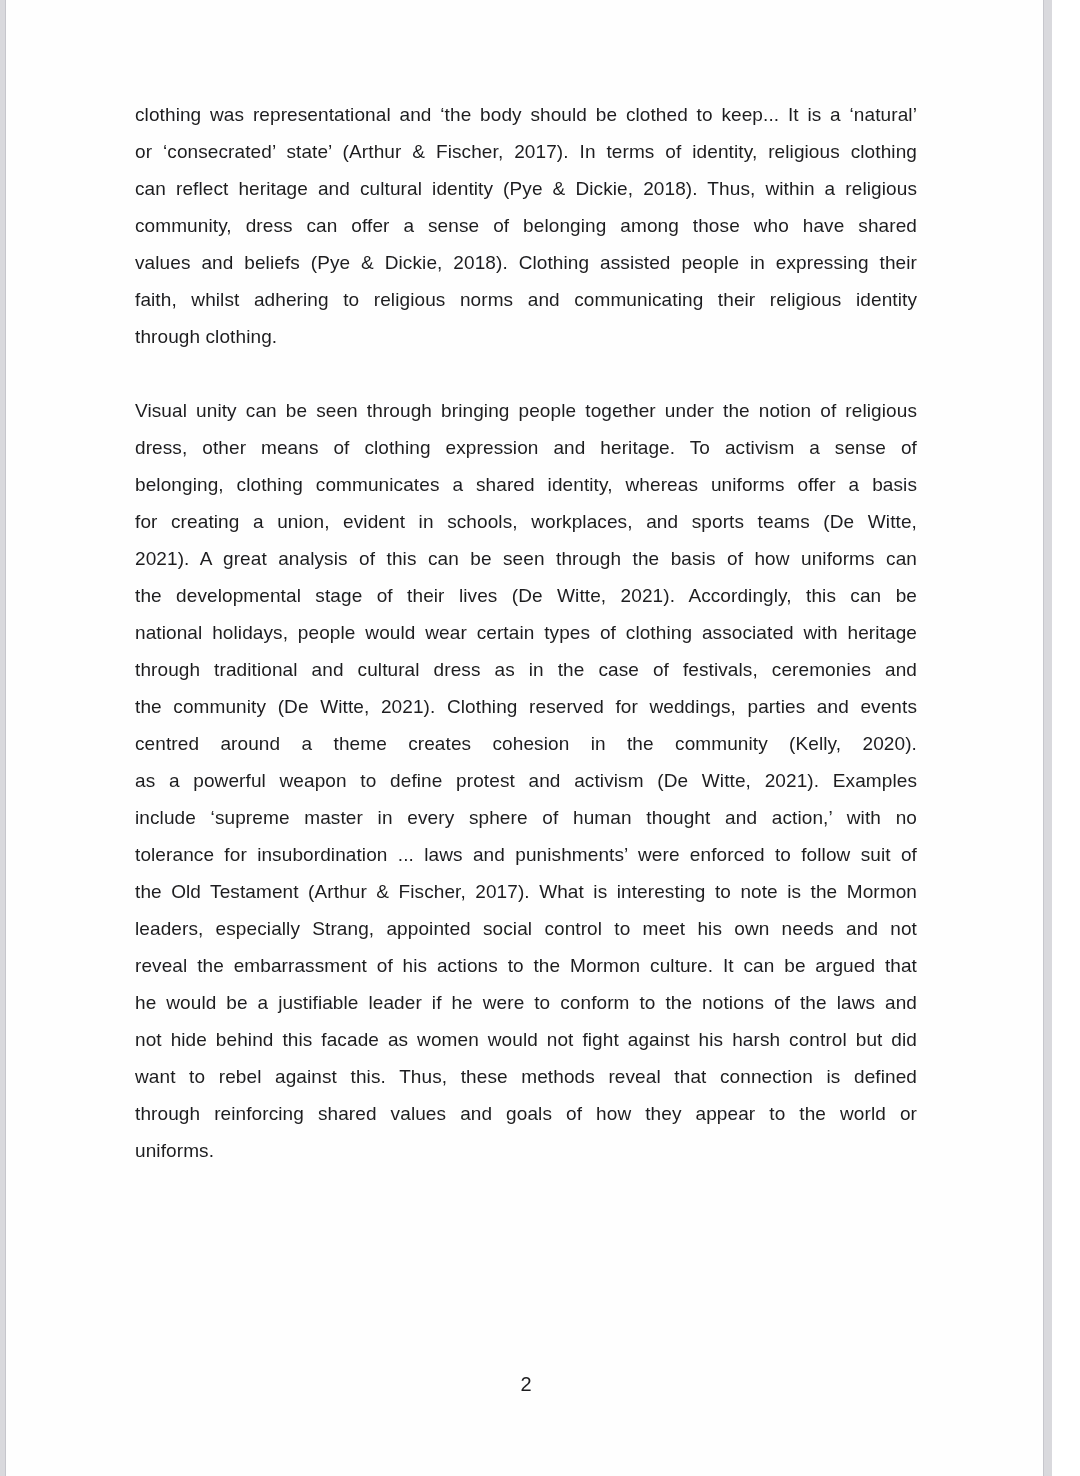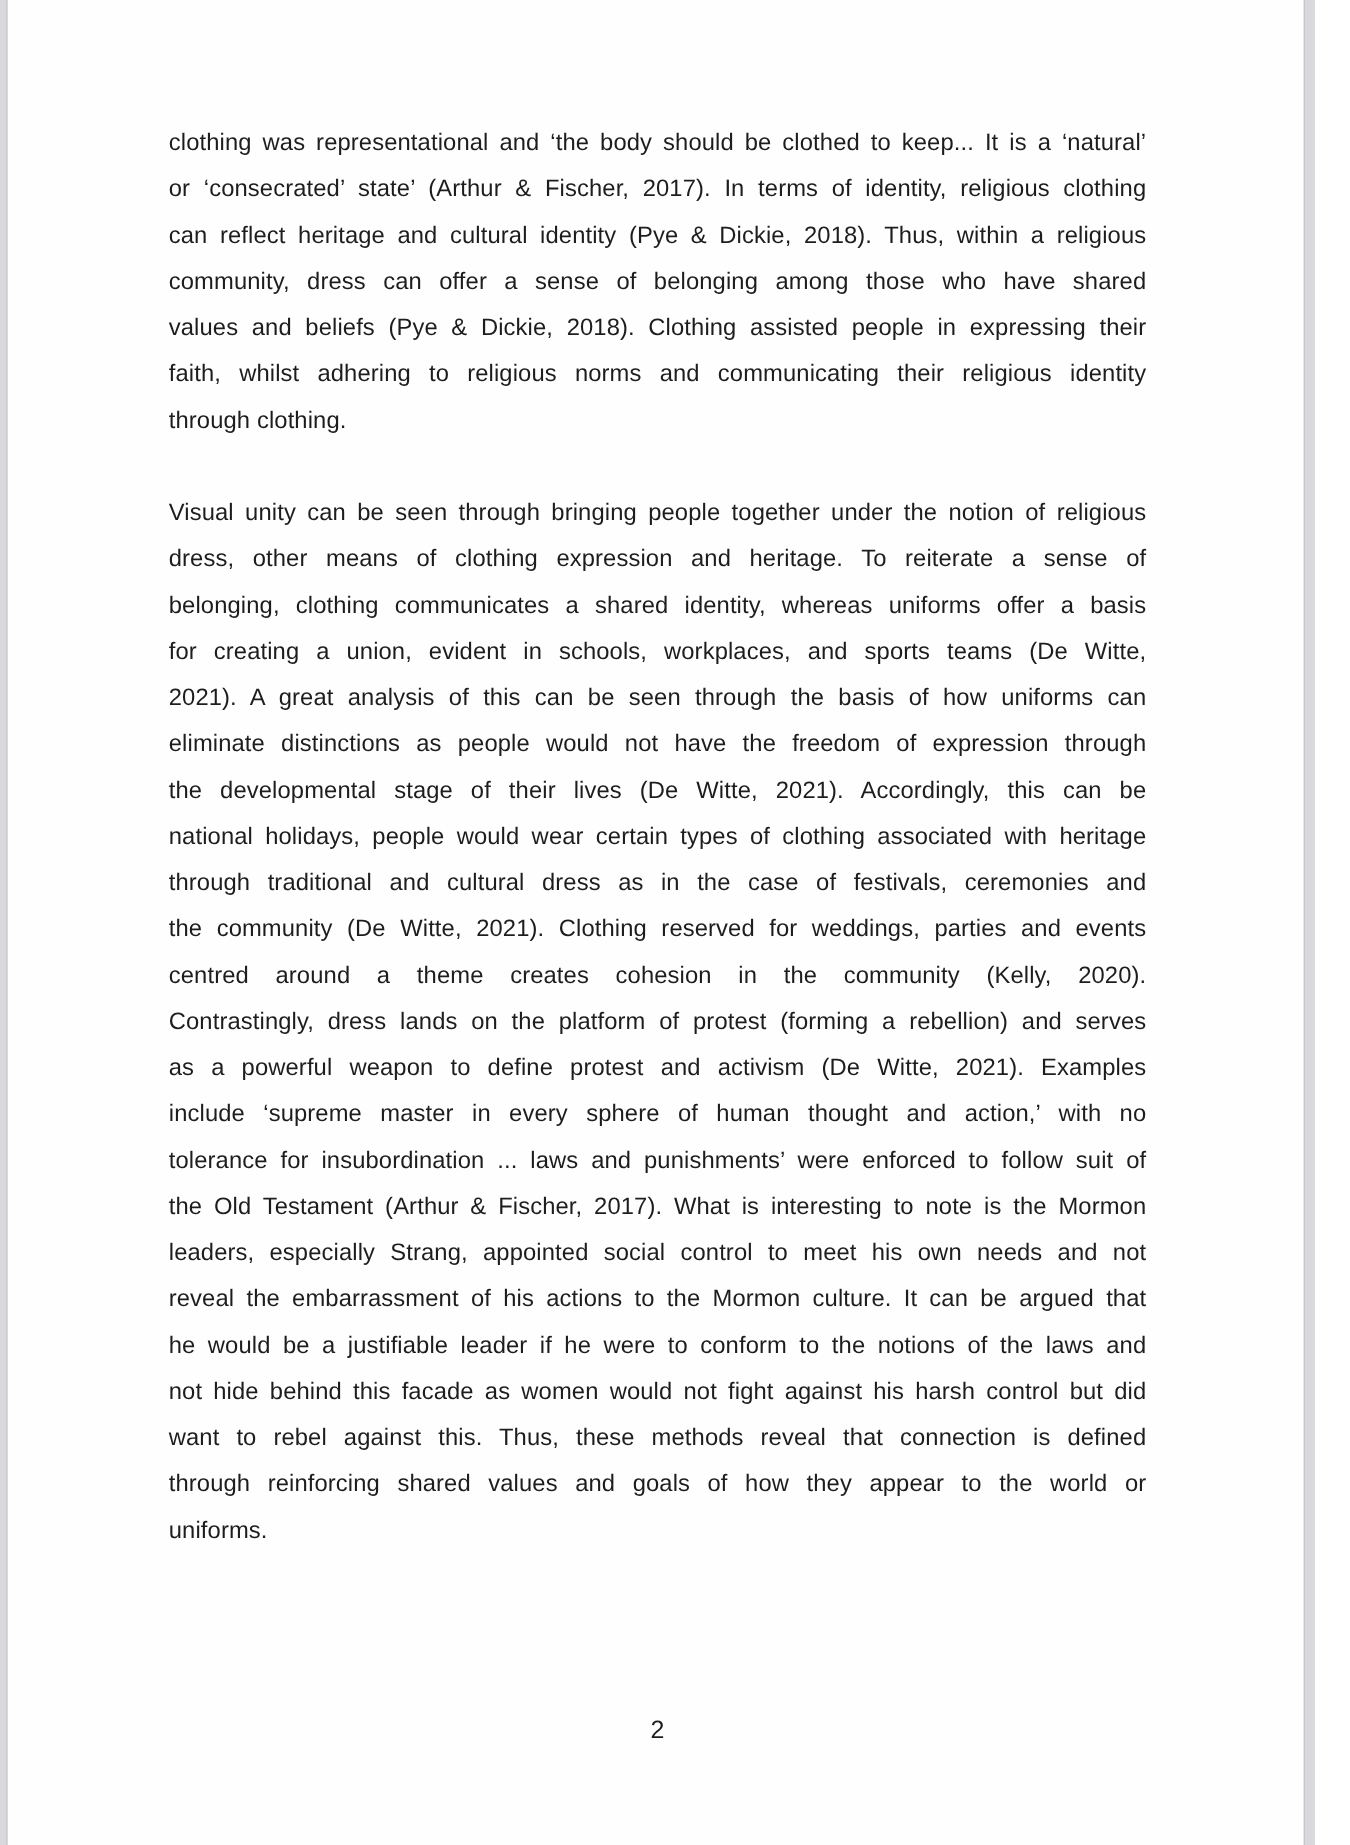--- a/index.html
+++ b/index.html
@@ -81,31 +81,29 @@
         <div class="line">clothing was representational and ‘the body should be clothed to keep... It is a ‘natural’</div>
         <div class="line">or ‘consecrated’ state’ (Arthur &amp; Fischer, 2017). In terms of identity, religious clothing</div>
         <div class="line">can reflect heritage and cultural identity (Pye &amp; Dickie, 2018). Thus, within a religious</div>
         <div class="line">community, dress can offer a sense of belonging among those who have shared</div>
         <div class="line">values and beliefs (Pye &amp; Dickie, 2018). Clothing assisted people in expressing their</div>
         <div class="line">faith, whilst adhering to religious norms and communicating their religious identity</div>
         <div class="line para-end">through clothing.</div>
       </div>
       <div class="paragraph">
         <div class="line">Visual unity can be seen through bringing people together under the notion of religious</div>
-        <div class="line">dress, other means of clothing expression and heritage. To reiterate a sense of</div>
+        <div class="line">dress, other means of clothing expression and heritage. To activism a sense of</div>
         <div class="line">belonging, clothing communicates a shared identity, whereas uniforms offer a basis</div>
         <div class="line">for creating a union, evident in schools, workplaces, and sports teams (De Witte,</div>
         <div class="line">2021). A great analysis of this can be seen through the basis of how uniforms can</div>
-        <div class="line">eliminate distinctions as people would not have the freedom of expression through</div>
         <div class="line">the developmental stage of their lives (De Witte, 2021). Accordingly, this can be</div>
         <div class="line">national holidays, people would wear certain types of clothing associated with heritage</div>
         <div class="line">through traditional and cultural dress as in the case of festivals, ceremonies and</div>
         <div class="line">the community (De Witte, 2021). Clothing reserved for weddings, parties and events</div>
         <div class="line">centred around a theme creates cohesion in the community (Kelly, 2020).</div>
-        <div class="line">Contrastingly, dress lands on the platform of protest (forming a rebellion) and serves</div>
         <div class="line">as a powerful weapon to define protest and activism (De Witte, 2021). Examples</div>
         <div class="line">include ‘supreme master in every sphere of human thought and action,’ with no</div>
         <div class="line">tolerance for insubordination ... laws and punishments’ were enforced to follow suit of</div>
         <div class="line">the Old Testament (Arthur &amp; Fischer, 2017). What is interesting to note is the Mormon</div>
         <div class="line">leaders, especially Strang, appointed social control to meet his own needs and not</div>
         <div class="line">reveal the embarrassment of his actions to the Mormon culture. It can be argued that</div>
         <div class="line">he would be a justifiable leader if he were to conform to the notions of the laws and</div>
         <div class="line">not hide behind this facade as women would not fight against his harsh control but did</div>
         <div class="line">want to rebel against this. Thus, these methods reveal that connection is defined</div>
         <div class="line">through reinforcing shared values and goals of how they appear to the world or</div>

